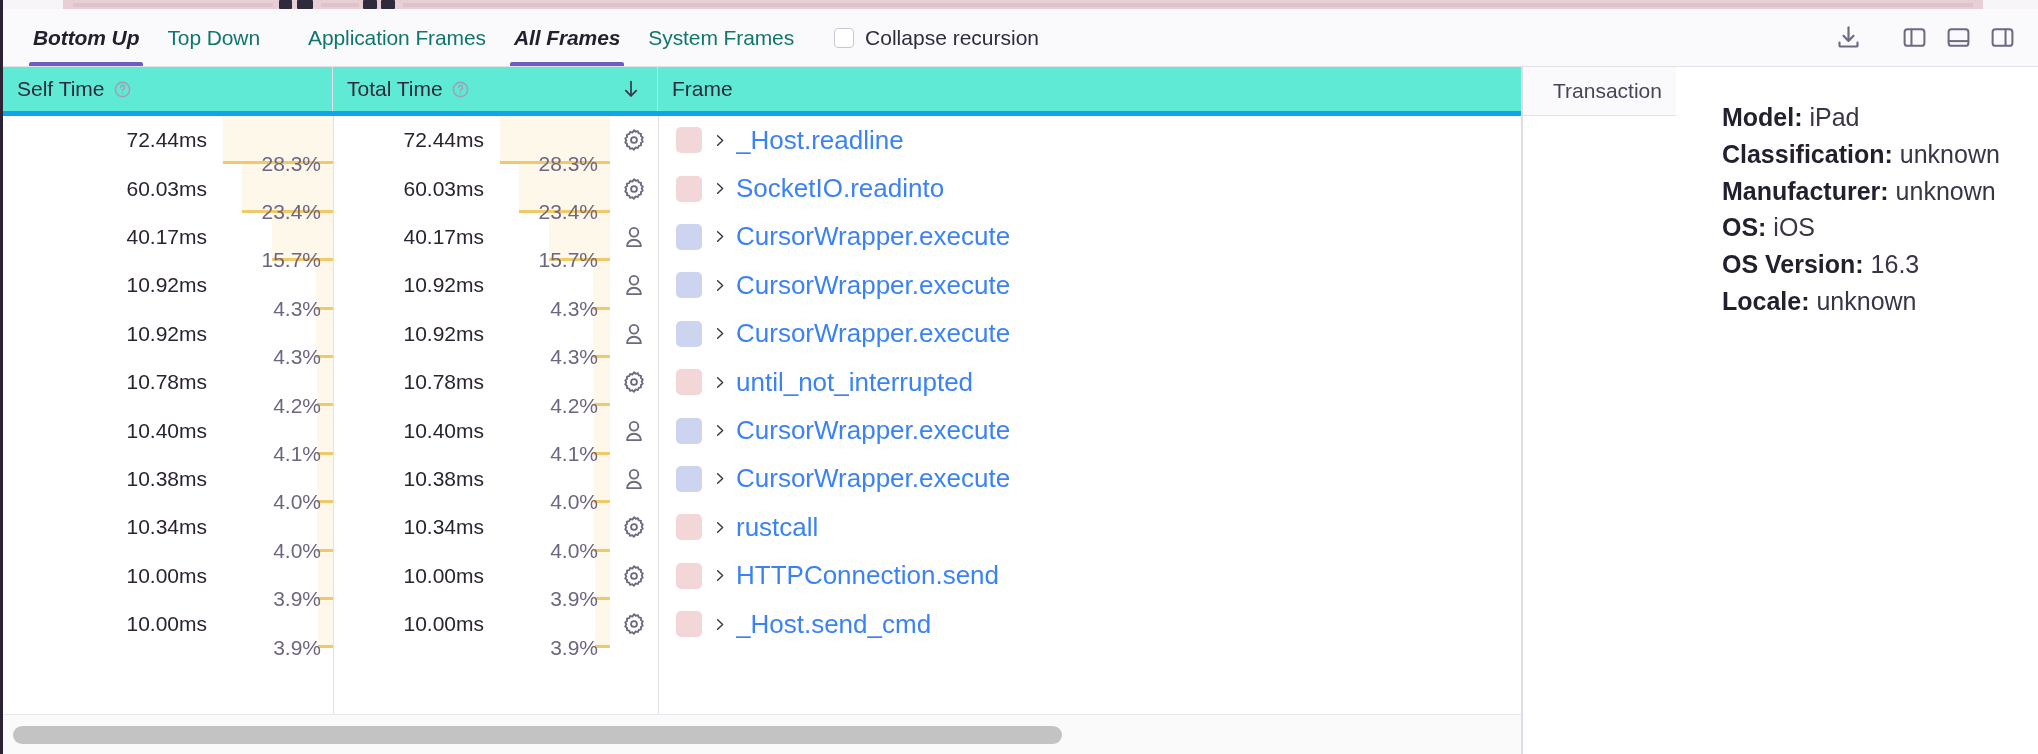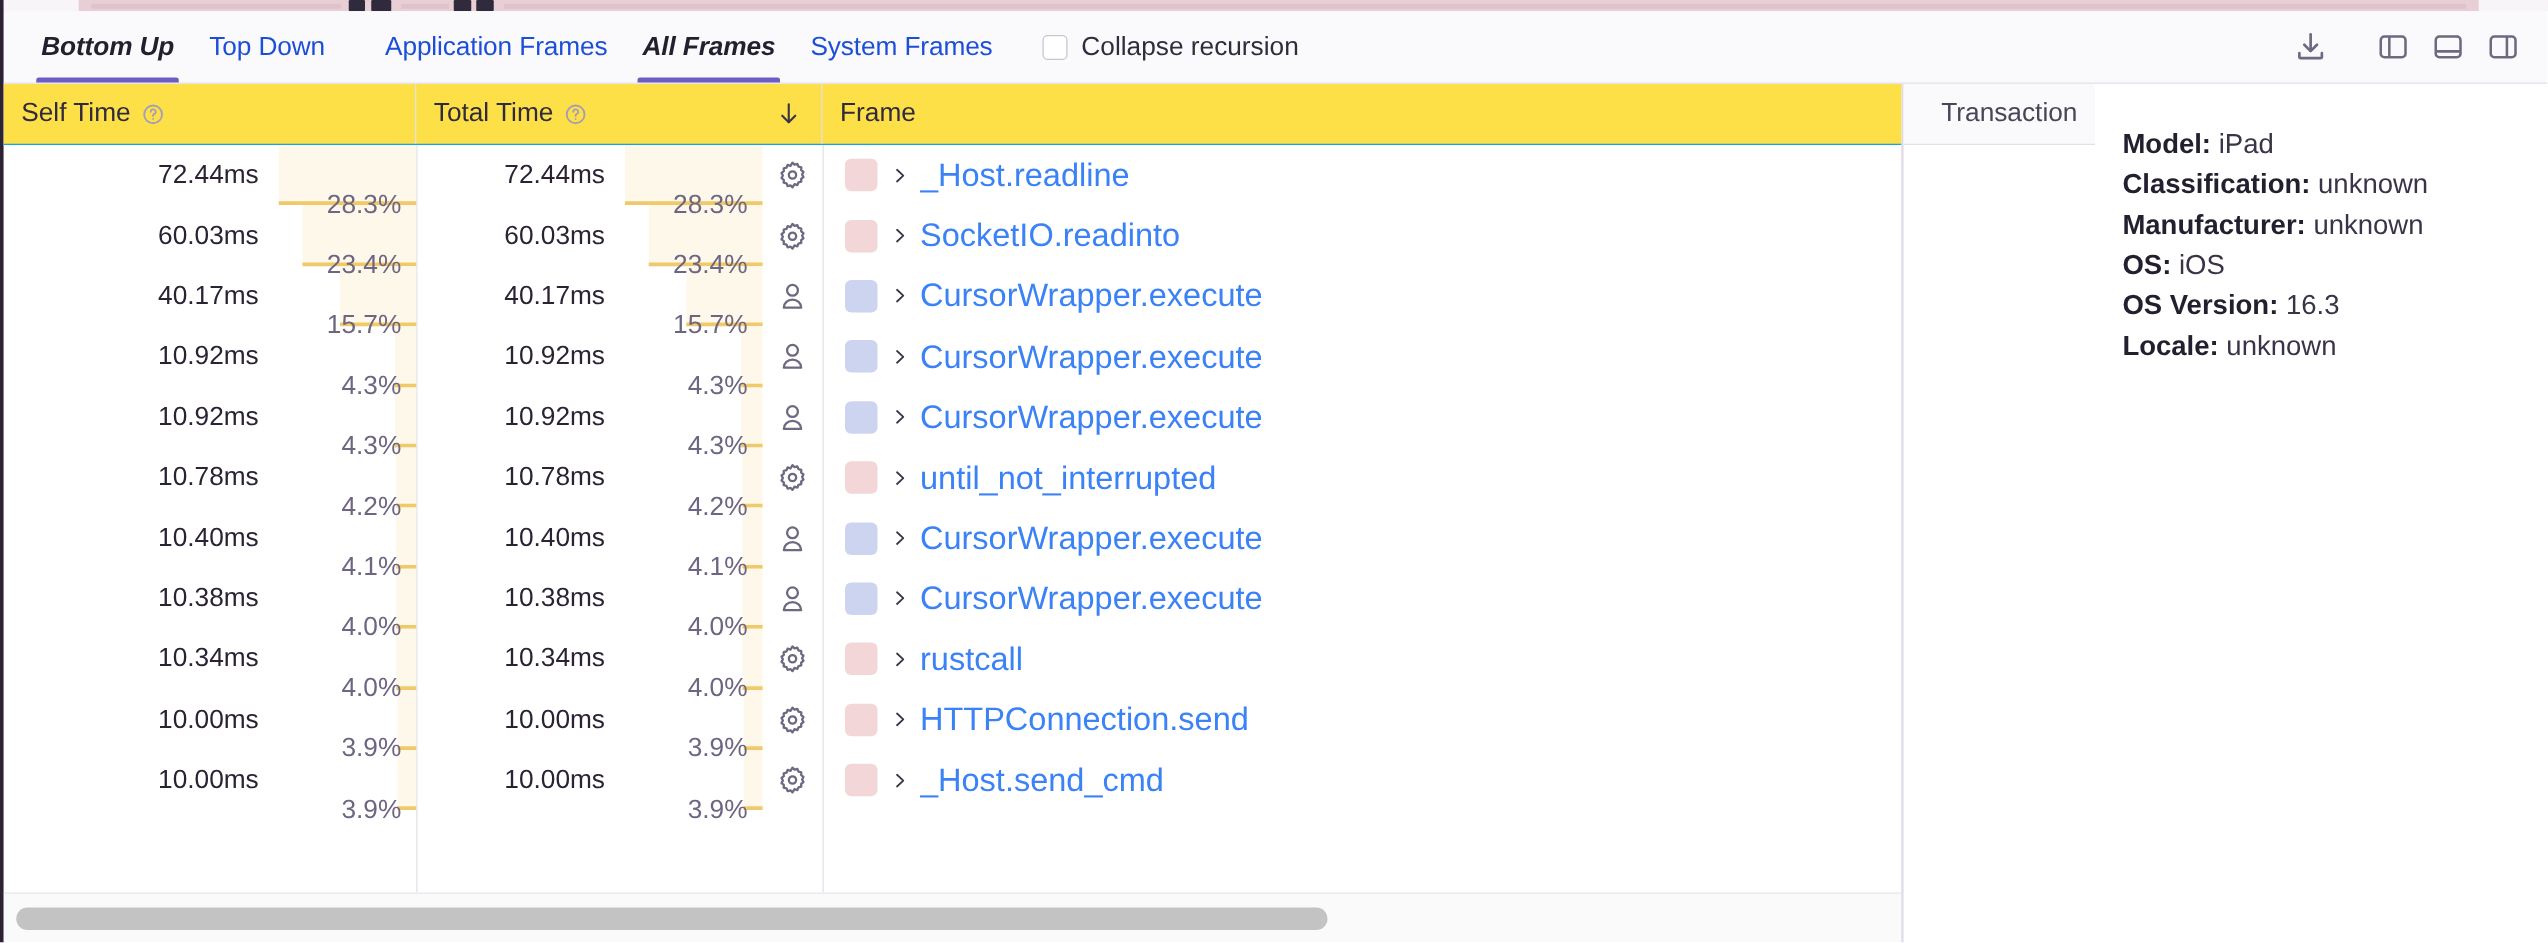--- a/index.html
+++ b/index.html
@@ -65,21 +65,21 @@
     position: relative;
   }
   .tabgroup { display: flex; align-items: stretch; }
   .tabgroup + .tabgroup { margin-left: 20px; }
 
   .tab {
     display: flex;
     align-items: center;
     padding: 0 14px;
     font-size: 21px;
-    color: #1d4ed8;
+    color: #0f766e;
     cursor: pointer;
     position: relative;
     white-space: nowrap;
     letter-spacing: -0.1px;
   }
   .tab.active {
     font-weight: 700;
     color: #231f2e;
     font-style: italic;
   }
@@ -140,22 +140,22 @@
     min-height: 0;
     border-right: 2px solid #e0dbe6;
     background: #ffffff;
   }
 
   
   .tbl-head {
     flex: 0 0 49px;
     height: 49px;
     display: flex;
-    background: #fde047;
-    border-bottom: 1px solid #0ea5e9;
+    background: #5eead4;
+    border-bottom: 5px solid #0ea5e9;
     text-align: center;
   }
   .th {
     display: flex;
     align-items: center;
     font-size: 21px;
     color: #2f2a3c;
     padding: 0 14px;
     border-right: 1px solid #e3e0e8;
     position: relative;
@@ -332,24 +332,25 @@
   .rp-tab.active::after {
     content: "";
     position: absolute;
     left: 10px; right: 10px; bottom: 0;
     height: 4px;
     background: #6a5fc1;
     border-radius: 2px 2px 0 0;
   }
   .rp-body { padding: 32px 0 0 22px; }
   .kv {
-    font-size: 22px;
+    font-size: 25px;
     line-height: 1.47;
     color: #3b3449;
     white-space: nowrap;
+    margin-left: 24px;
   }
   .kv b { font-weight: 700; color: #231f2e; }
   .kv span { color: #3b3449; }
 </style>
 </head>
 <body>
 
 <div id="app">
 
   <div class="flame-strip">

